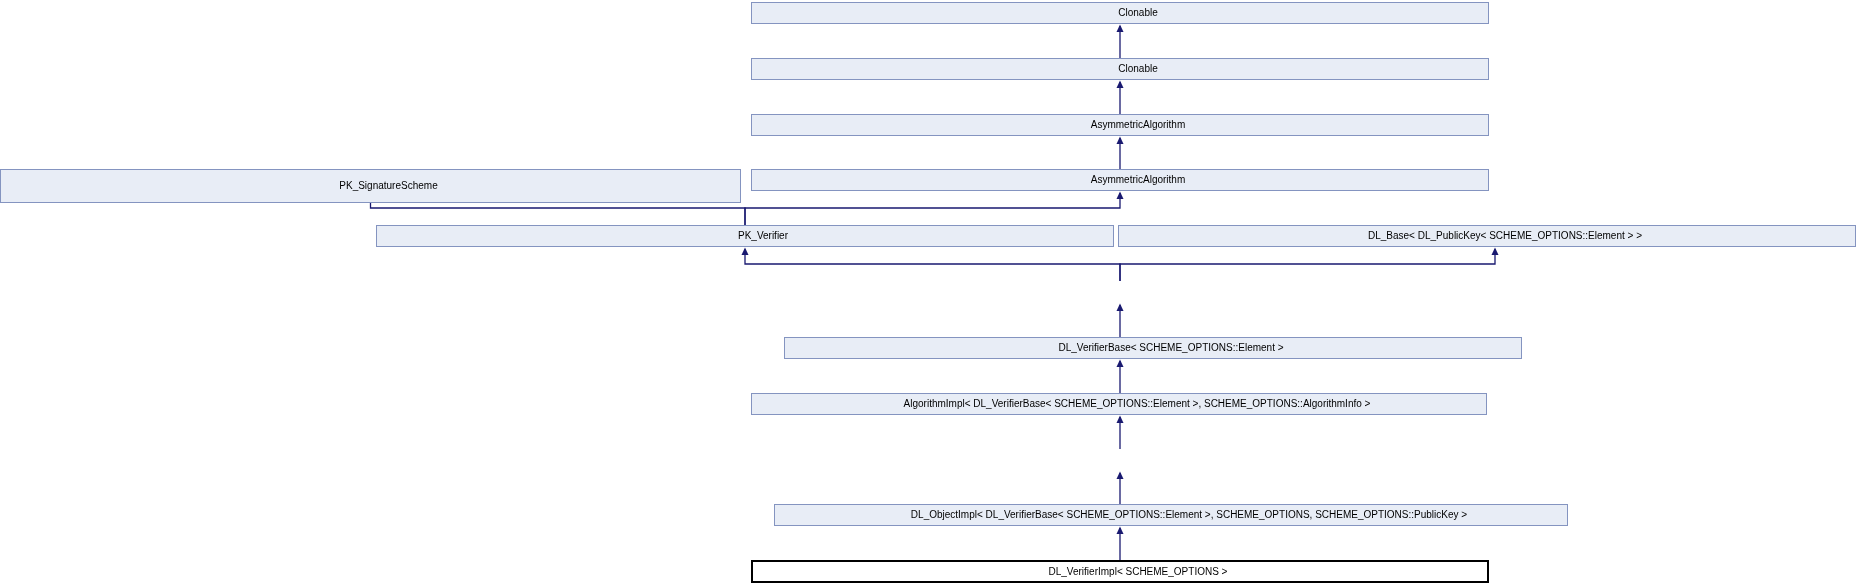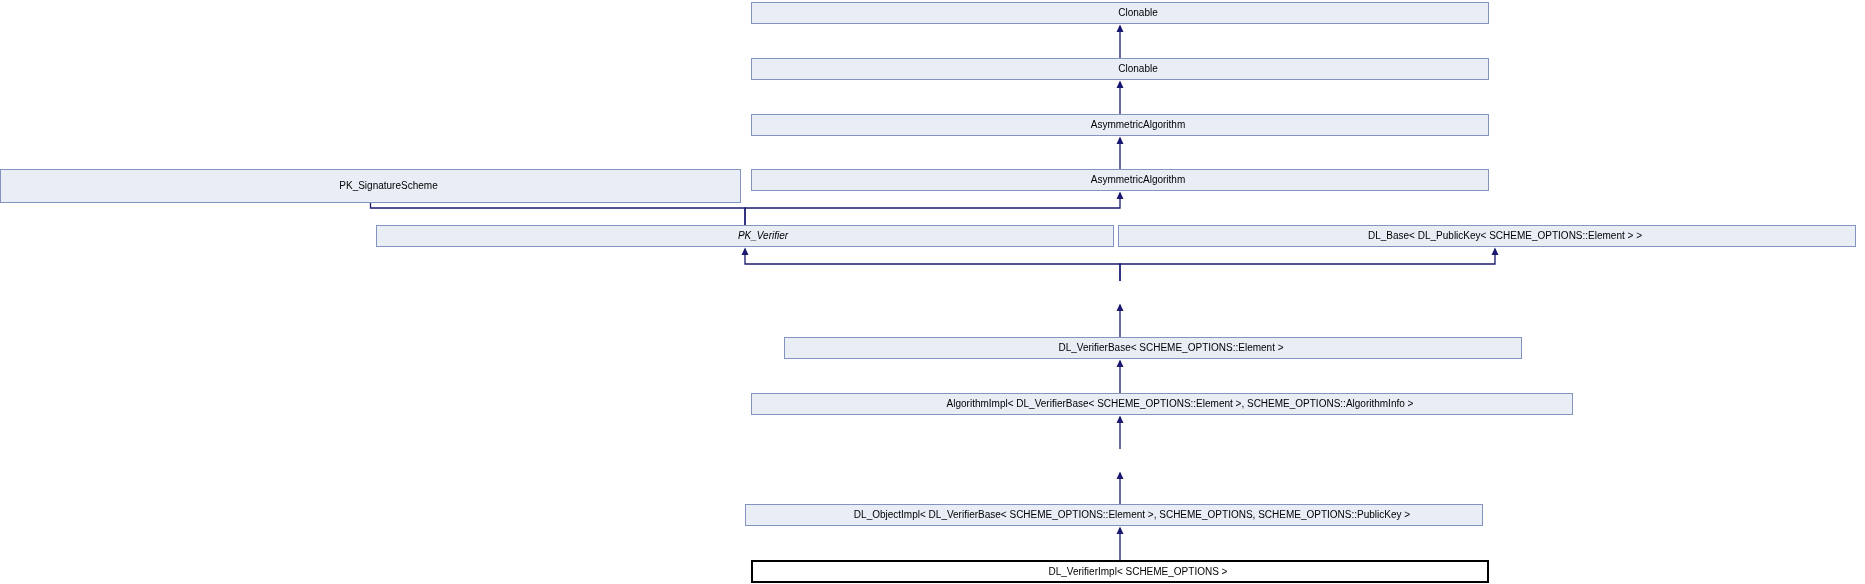--- a/index.html
+++ b/index.html
@@ -85,31 +85,31 @@
     </div>
     <div class="class-node normal" style="left: 751px; top: 114px; width: 738px; height: 22px;">
       <span>AsymmetricAlgorithm</span>
     </div>
     <div class="class-node normal" style="left: 0px; top: 169px; width: 741px; height: 34px;">
       <span>PK_SignatureScheme</span>
     </div>
     <div class="class-node normal" style="left: 751px; top: 169px; width: 738px; height: 22px;">
       <span>AsymmetricAlgorithm</span>
     </div>
-    <div class="class-node normal" style="left: 376px; top: 225px; width: 738px; height: 22px; font-style: italic;">
+    <div class="class-node normal" style="left: 376px; top: 225px; width: 738px; height: 22px;">
       <span>PK_Verifier</span>
     </div>
     <div class="class-node normal" style="left: 1118px; top: 225px; width: 738px; height: 22px;">
       <span>DL_Base&lt; DL_PublicKey&lt; SCHEME_OPTIONS::Element &gt; &gt;</span>
     </div>
     <div class="class-node normal" style="left: 751px; top: 337px; width: 738px; height: 22px; margin-left: 33px;">
       <span>DL_VerifierBase&lt; SCHEME_OPTIONS::Element &gt;</span>
     </div>
-    <div class="class-node normal" style="left: 751px; top: 393px; width: 822px; height: 22px;">
+    <div class="class-node normal" style="left: 751px; top: 393px; width: 736px; height: 22px;">
       <span>AlgorithmImpl&lt; DL_VerifierBase&lt; SCHEME_OPTIONS::Element &gt;, SCHEME_OPTIONS::AlgorithmInfo &gt;</span>
     </div>
-    <div class="class-node normal" style="left: 745px; top: 504px; width: 738px; height: 22px;">
+    <div class="class-node normal" style="left: 774px; top: 504px; width: 794px; height: 22px;">
       <span>DL_ObjectImpl&lt; DL_VerifierBase&lt; SCHEME_OPTIONS::Element &gt;, SCHEME_OPTIONS, SCHEME_OPTIONS::PublicKey &gt;</span>
     </div>
     <div class="class-node main" style="left: 751px; top: 560px; width: 738px; height: 23px;">
       <span>DL_VerifierImpl&lt; SCHEME_OPTIONS &gt;</span>
     </div>
   </div>
 
 </body></html>

